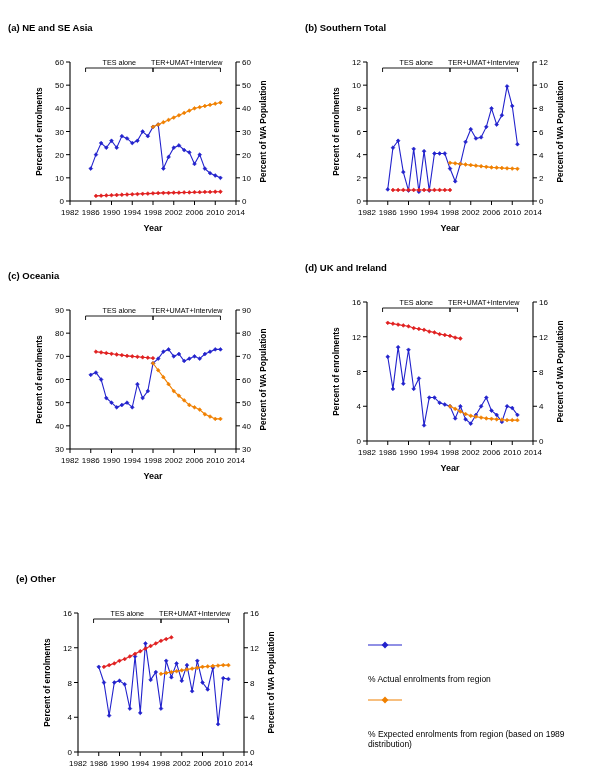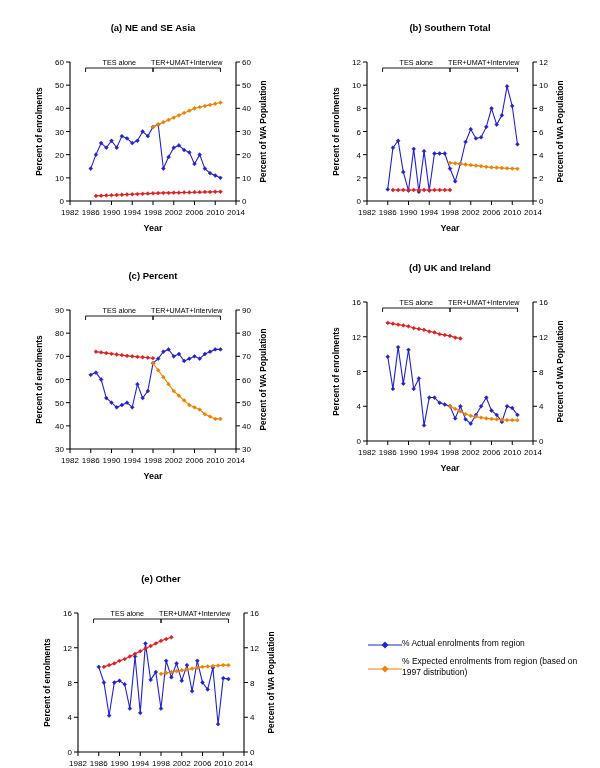--- a/index.html
+++ b/index.html
@@ -5,30 +5,30 @@
   html,body{margin:0;padding:0;}
   body{
     width:600px;height:768px;background:#ffffff;
     font-family:"Liberation Sans", sans-serif;
     color:#000;
     position:relative;
     overflow:hidden;
   }
   .panel{position:absolute;}
   .panel-title{
-    text-align:center;font-size:9.5px;font-weight:bold;
+    font-size:9.5px;font-weight:bold;
     position:absolute;top:0;left:0;width:100%;
   }
   .plot-wrap{position:absolute;}
   svg{display:block;}
   .legend{
     position:absolute;
     font-size:8.5px;
   }
-  .legend-row{display:flex;align-items:center;margin-bottom:6px;}
+  .legend-row{display:flex;align-items:flex-start;margin-bottom:6px;flex-direction:column;}
   .legend-mark{width:34px;flex:0 0 34px;margin-top:4px;}
   .legend-text{line-height:1.25;}
 </style>
 </head>
 <body>
 
 <div id="root">
     <div class="panel" style="left: 8px; top: 22px; width: 290px; height: 215px;">
       <div class="panel-title">(a) NE and SE Asia</div>
       <div class="plot-wrap" style="top:10px;left:0;">
@@ -280,21 +280,21 @@
           <polygon points="134.625,156.09583333333333 136.525,157.99583333333334 134.625,159.89583333333334 132.725,157.99583333333334" fill="#e02020" stroke="#e02020" stroke-width=".6"></polygon>
           <polygon points="139.8125,156.09583333333333 141.7125,157.99583333333334 139.8125,159.89583333333334 137.9125,157.99583333333334" fill="#e02020" stroke="#e02020" stroke-width=".6"></polygon>
           <polygon points="145,156.09583333333333 146.9,157.99583333333334 145,159.89583333333334 143.1,157.99583333333334" fill="#e02020" stroke="#e02020" stroke-width=".6"></polygon>
           <text x="145" y="199" font-size="9" font-weight="bold" text-anchor="middle" font-family="Liberation Sans, sans-serif">Year</text>
           <text transform="translate(34,99.5) rotate(-90)" font-size="8.4" font-weight="bold" text-anchor="middle" font-family="Liberation Sans, sans-serif">Percent of enrolments</text>
           <text transform="translate(258,99.5) rotate(-90)" font-size="8.4" font-weight="bold" text-anchor="middle" font-family="Liberation Sans, sans-serif">Percent of WA Population</text>
         </svg>
       </div>
     </div>
     <div class="panel" style="left: 8px; top: 270px; width: 290px; height: 215px;">
-      <div class="panel-title">(c) Percent</div>
+      <div class="panel-title">(c) Oceania</div>
       <div class="plot-wrap" style="top:10px;left:0;">
         <svg width="290" height="215" viewBox="0 0 290 215">
           <line x1="62" y1="30" x2="62" y2="169" stroke="#000" stroke-width="1.1"></line>
           <line x1="228" y1="30" x2="228" y2="169" stroke="#000" stroke-width="1.1"></line>
           <line x1="62" y1="169" x2="228" y2="169" stroke="#000" stroke-width="1.1"></line>
           <line x1="62" y1="169" x2="62" y2="173" stroke="#000" stroke-width="1"></line>
           <text x="62" y="183" font-size="8" text-anchor="middle" font-family="Liberation Sans, sans-serif">1982</text>
           <line x1="82.75" y1="169" x2="82.75" y2="173" stroke="#000" stroke-width="1"></line>
           <text x="82.75" y="183" font-size="8" text-anchor="middle" font-family="Liberation Sans, sans-serif">1986</text>
           <line x1="103.5" y1="169" x2="103.5" y2="173" stroke="#000" stroke-width="1"></line>
@@ -653,15 +653,15 @@
       </span>
       <span class="legend-text">% Actual enrolments from region</span>
     </div>
     <div class="legend-row">
       <span class="legend-mark">
         <svg width="34" height="10" viewBox="0 0 34 10">
           <line x1="0" y1="5" x2="34" y2="5" stroke="#f08000" stroke-width="1.2"></line>
           <polygon points="17,1.6 20.4,5 17,8.4 13.6,5" fill="#f08000"></polygon>
         </svg>
       </span>
-      <span class="legend-text">% Expected enrolments from region (based on 1997 distribution)</span>
+      <span class="legend-text">% Expected enrolments from region (based on 1989 distribution)</span>
     </div>
   </div>
 
 </body></html>

